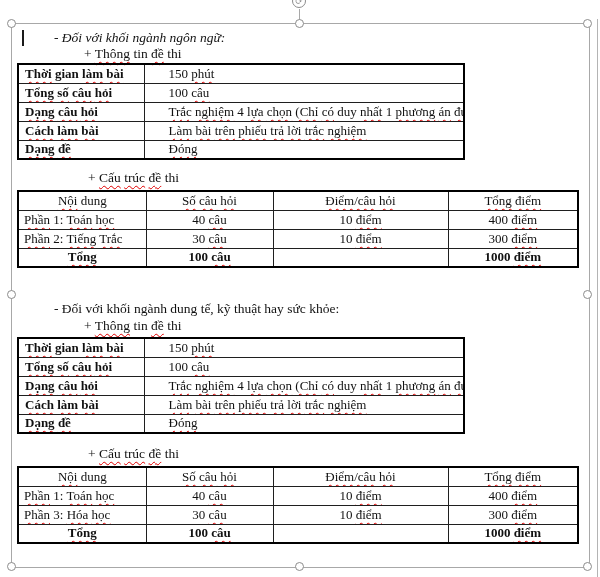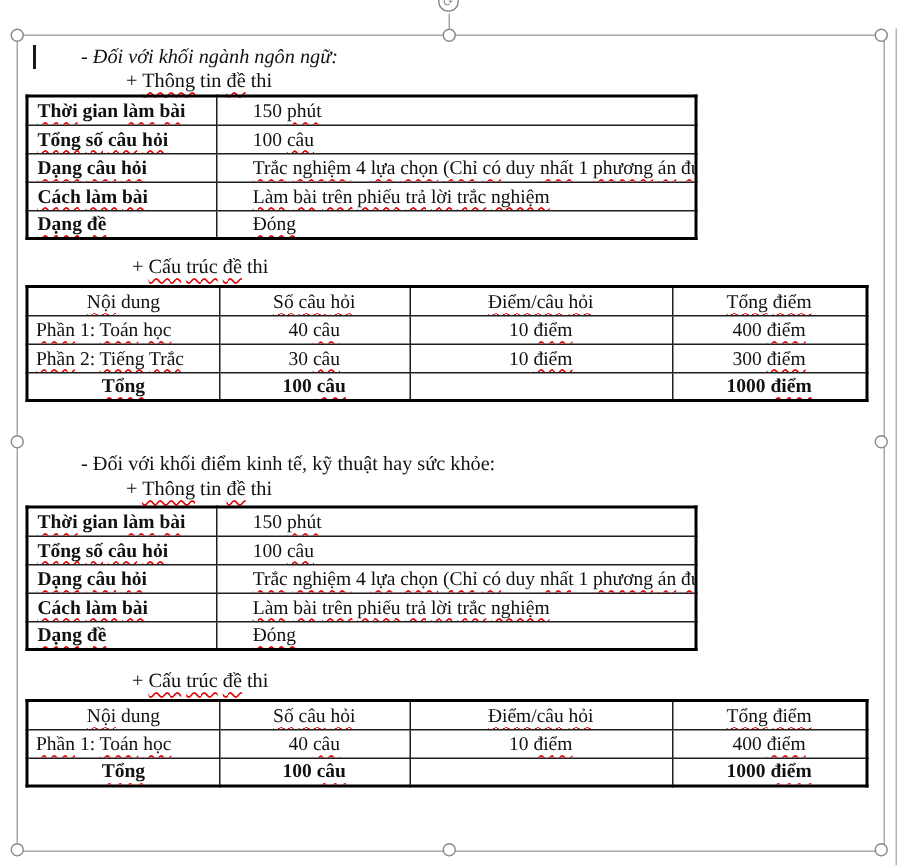--- a/index.html
+++ b/index.html
@@ -122,21 +122,21 @@
         </tr>
     <tr class="total">
       <td class="spell"><span class="sq">Tổng</span></td>
       <td class="spell"><span>100</span> <span class="sq">câu</span></td>
       <td class="spell"><span></span></td>
       <td class="spell"><span>1000</span> <span class="sq">điểm</span></td>
         </tr>
   </tbody>
     </table>
 
-  <div class="hline" style="left:54px;top:301px;">- Đối với khối điểm kinh tế, kỹ thuật hay sức khỏe:</div>
+  <div class="hline" style="left:54px;top:301px;">- Đối với khối ngành dung tế, kỹ thuật hay sức khỏe:</div>
   <div class="hline spell" style="left:84px;top:318px;"><span>+</span> <span class="sq">Thông</span> <span>tin</span> <span class="sq">đề</span> <span>thi</span></div>
 
   <table class="info-table" style="top:337px;">
     <colgroup>
         <col style="width:126px;">
         <col>
       </colgroup>
     <tbody>
         <tr>
       <td class="lbl spell"><span class="sq">Thời</span> <span>gian</span> <span class="sq">làm</span> <span class="sq">bài</span></td>
@@ -175,20 +175,26 @@
       <th class="spell"><span class="sq">Nội</span> <span>dung</span></th>
       <th class="spell"><span class="sq">Số</span> <span class="sq">câu</span> <span class="sq">hỏi</span></th>
       <th class="spell"><span class="sq">Điểm/câu</span> <span class="sq">hỏi</span></th>
       <th class="spell"><span class="sq">Tổng</span> <span class="sq">điểm</span></th>
         </tr>
     <tr>
       <td class="part spell"><span class="sq">Phần</span> <span>1:</span> <span class="sq">Toán</span> <span class="sq">học</span></td>
       <td class="spell"><span>40</span> <span class="sq">câu</span></td>
       <td class="spell"><span>10</span> <span class="sq">điểm</span></td>
       <td class="spell"><span>400</span> <span class="sq">điểm</span></td>
+        </tr>
+    <tr>
+      <td class="part spell"><span class="sq">Phần</span> <span>3:</span> <span class="sq">Hóa</span> <span class="sq">học</span></td>
+      <td class="spell"><span>30</span> <span class="sq">câu</span></td>
+      <td class="spell"><span>10</span> <span class="sq">điểm</span></td>
+      <td class="spell"><span>300</span> <span class="sq">điểm</span></td>
         </tr>
     <tr class="total">
       <td class="spell"><span class="sq">Tổng</span></td>
       <td class="spell"><span>100</span> <span class="sq">câu</span></td>
       <td class="spell"><span></span></td>
       <td class="spell"><span>1000</span> <span class="sq">điểm</span></td>
         </tr>
   </tbody>
     </table>
 

